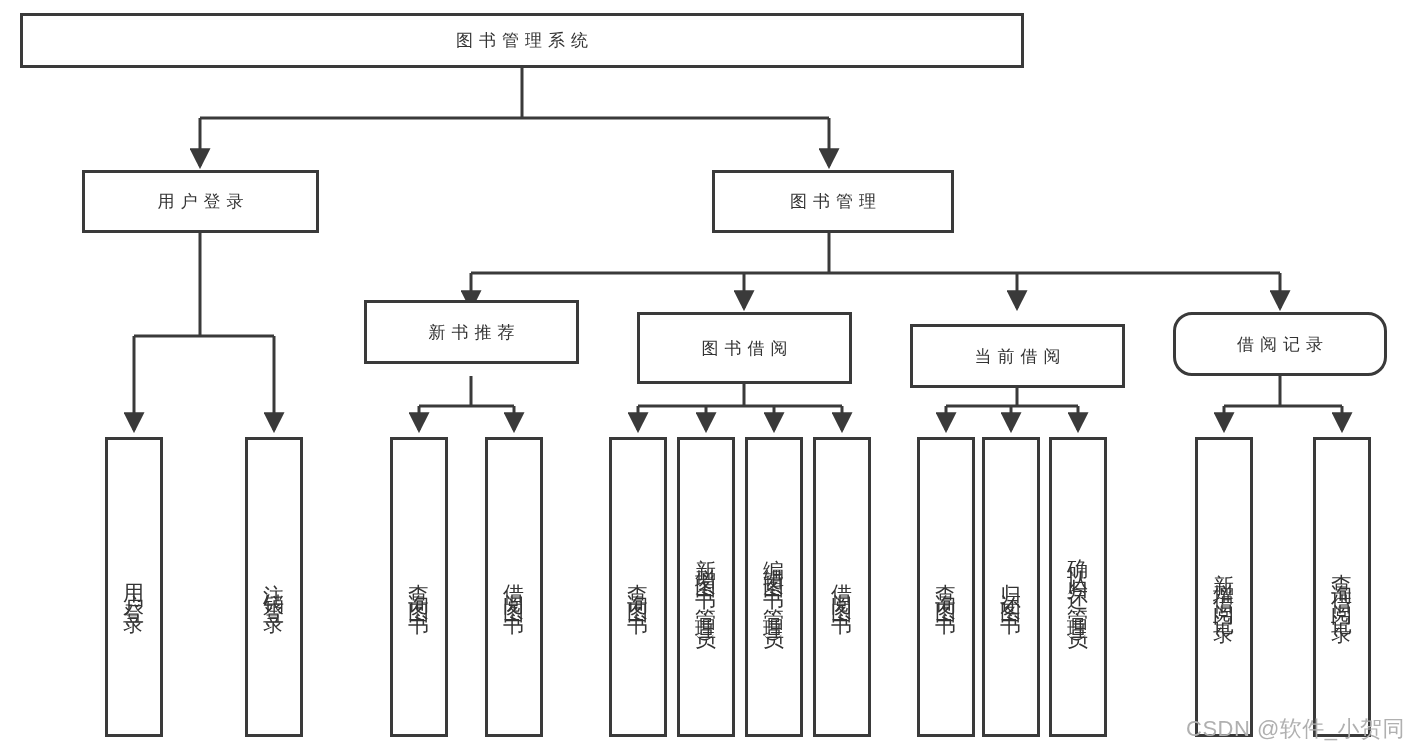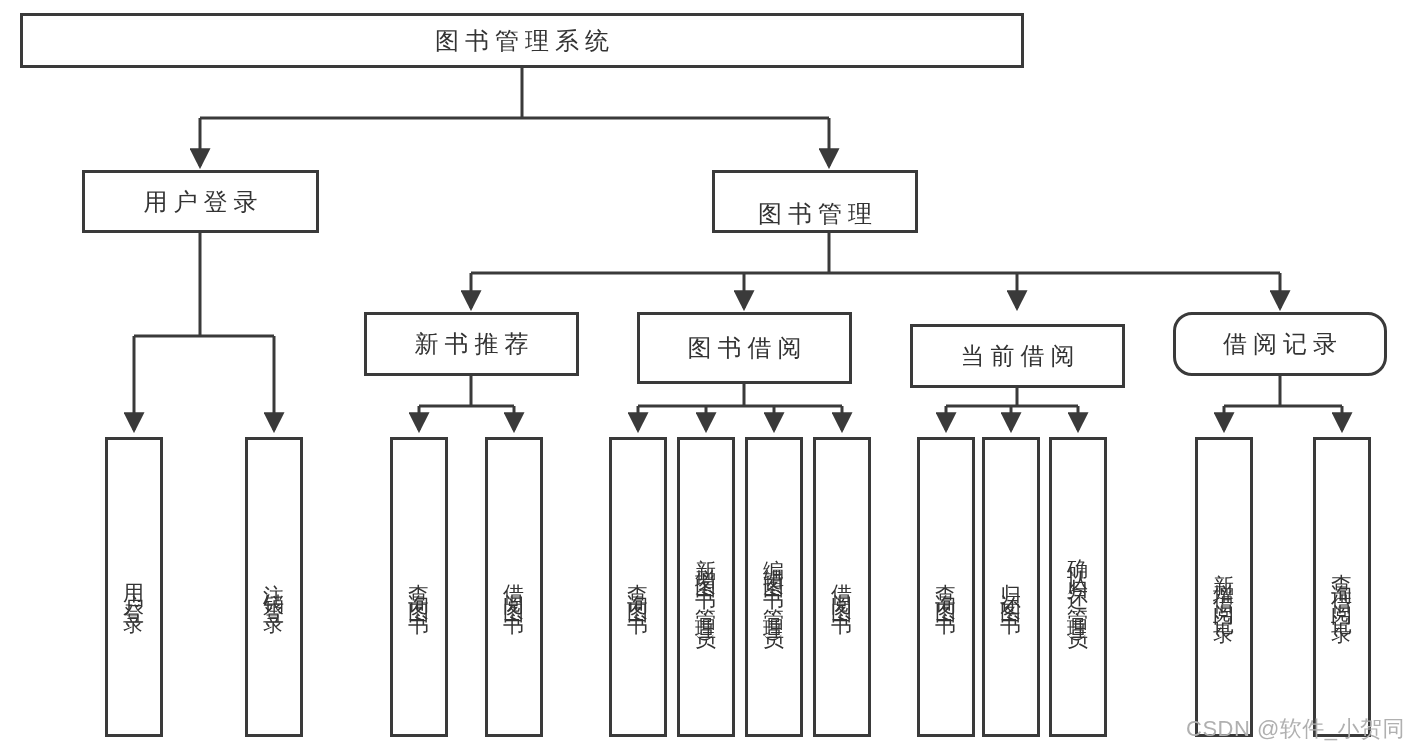--- a/index.html
+++ b/index.html
@@ -27,21 +27,21 @@
   .node {
     position: absolute;
     box-sizing: border-box;
     background: var(--background);
     border: 3px solid var(--line);
     color: var(--text);
     display: flex; align-items: center; justify-content: center;
     z-index: 1;
   }
   .node.h {
-    font-size: 24px;
+    font-size: 17px;
     letter-spacing: 6px;
     text-indent: 6px;
     white-space: nowrap;
     font-family: Liberation Mono, monospace;
   }
   .node.v {
     writing-mode: vertical-rl;
     text-orientation: mixed;
     font-size: 21px;
     letter-spacing: 10px;
@@ -99,25 +99,25 @@
     <line class="arrow" x1="1342" y1="406" x2="1342" y2="430" marker-end="url(#arrowhead)"></line>
   </svg>
 
   <div class="node h" style="left:20px; top:13px; width:1004px; height:55px;">
     <span>图书管理系统</span>
   </div>
 
   <div class="node h" style="left:82px; top:170px; width:237px; height:63px;">
     <span>用户登录</span>
   </div>
-  <div class="node h" style="left:712px; top:170px; width:206px; height:63px;align-items:flex-end;">
+  <div class="node h" style="left:712px; top:170px; width:242px; height:63px;">
     <span>图书管理</span>
   </div>
 
-  <div class="node h" style="left:364px; top:312px; width:215px; height:64px;">
+  <div class="node h" style="left:364px; top:300px; width:215px; height:64px;">
     <span>新书推荐</span>
   </div>
   <div class="node h" style="left:637px; top:312px; width:215px; height:72px;">
     <span>图书借阅</span>
   </div>
   <div class="node h" style="left:910px; top:324px; width:215px; height:64px;">
     <span>当前借阅</span>
   </div>
   <div class="node h" style="left:1173px; top:312px; width:214px; height:64px;border-radius:19px;">
     <span>借阅记录</span>

